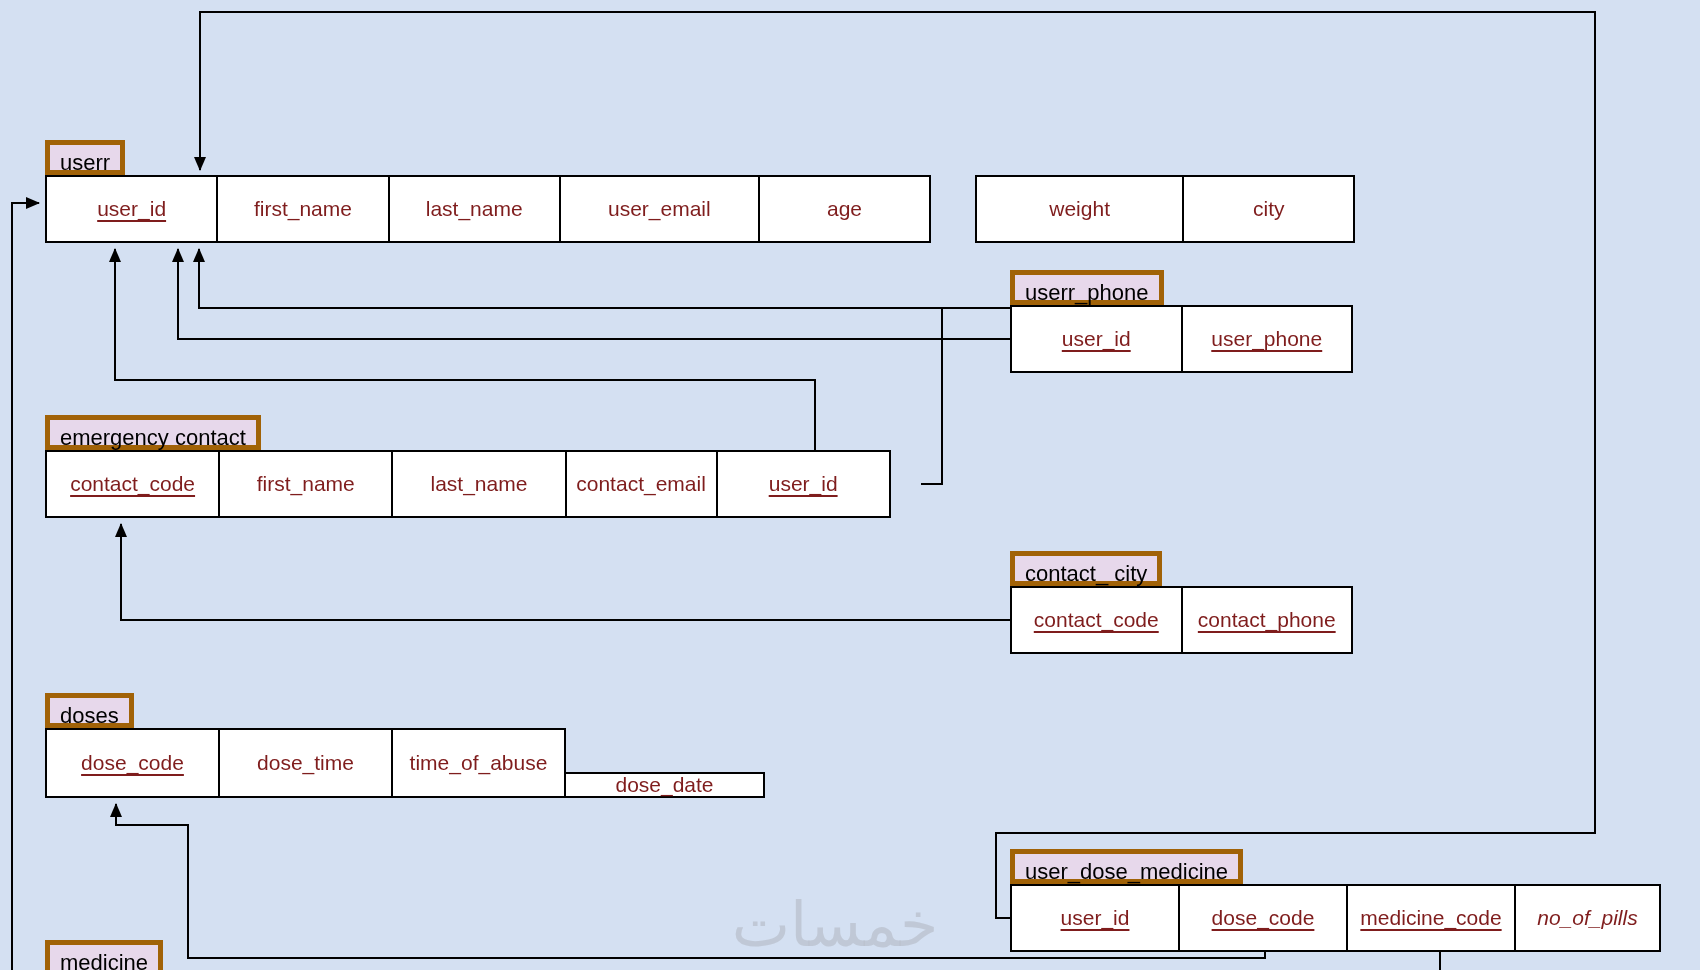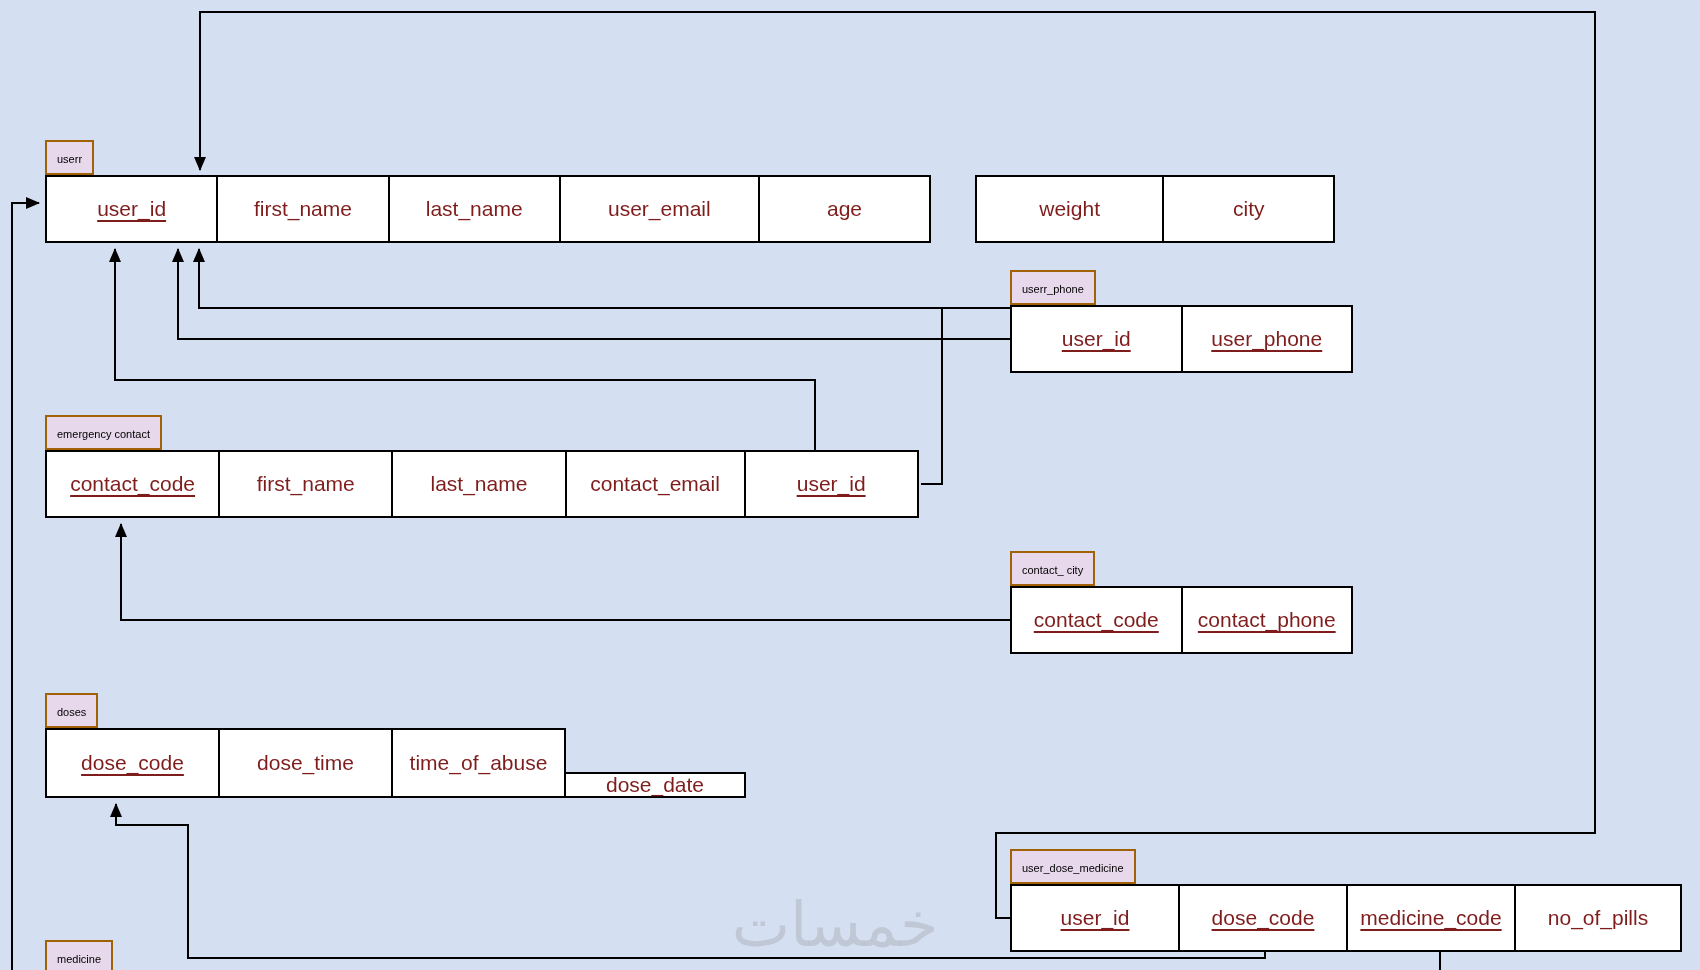--- a/index.html
+++ b/index.html
@@ -3,22 +3,22 @@
 <meta charset="utf-8">
 <style>
   html,body{margin:0;padding:0;}
   .canvas{
     position:relative;width:1700px;height:970px;overflow:hidden;
     background:#d4e0f2;font-family:"Liberation Sans",sans-serif;
   }
   .connectors{position:absolute;left:0;top:0;z-index:0;}
   .tbl-label{
     position:absolute;z-index:3;height:35px;line-height:35px;
-    background:#e7d8eb;border:2px solid #a16207;box-sizing:border-box;
-    padding:0 10px;font-size:11px;color:#000;white-space:nowrap;
+    background:#e7d8eb;border:5px solid #a16207;box-sizing:border-box;
+    padding:0 10px;font-size:22px;color:#000;white-space:nowrap;
   }
   .tbl-row{position:absolute;z-index:2;display:flex;}
   .cell{
     box-sizing:border-box;background:#ffffff;border:2px solid #000;
     margin-left:-2px;display:flex;align-items:center;justify-content:center;
     font-size:21px;color:#7f1d1d;
   }
   .cell:first-child{margin-left:0;}
   .cell span.key{text-decoration:underline;text-underline-offset:4px;text-decoration-thickness:1.5px;}
   .watermark{
@@ -69,21 +69,21 @@
         </div>
         <div class="cell" style="width: 173.286px;">
           <span>last_name</span>
         </div>
         <div class="cell" style="width: 201px;">
           <span>user_email</span>
         </div>
         <div class="cell" style="width: 173.286px;">
           <span>age</span>
         </div>
-        <div class="cell" style="width: 189px; margin-left: 44px;">
+        <div class="cell" style="width: 209px; margin-left: 44px;">
           <span>weight</span>
         </div>
         <div class="cell" style="width: 173.286px; text-align: center;">
           <span>city</span>
         </div>
       </div>
       <div class="tbl-label" style="left: 1010px; top: 270px;">userr_phone</div>
       <div class="tbl-row" style="left: 1010px; top: 305px; height: 68px;">
         <div class="cell" style="width: 172.5px;">
           <span class="key">user_id</span>
@@ -96,21 +96,21 @@
       <div class="tbl-row" style="left: 45px; top: 450px; height: 68px;">
         <div class="cell" style="width: 175.2px;">
           <span class="key">contact_code</span>
         </div>
         <div class="cell" style="width: 175.2px;">
           <span>first_name</span>
         </div>
         <div class="cell" style="width: 175.2px;">
           <span>last_name</span>
         </div>
-        <div class="cell" style="width: 181px;">
+        <div class="cell" style="width: 153px;">
           <span>contact_email</span>
         </div>
         <div class="cell" style="width: 175.2px;">
           <span class="key">user_id</span>
         </div>
       </div>
       <div class="tbl-label" style="left: 1010px; top: 551px;">contact_ city</div>
       <div class="tbl-row" style="left: 1010px; top: 586px; height: 68px;">
         <div class="cell" style="width: 172.5px;">
           <span class="key">contact_code</span>
@@ -123,36 +123,36 @@
       <div class="tbl-row" style="left: 45px; top: 728px; height: 70px;">
         <div class="cell" style="width: 175px;">
           <span class="key">dose_code</span>
         </div>
         <div class="cell" style="width: 175px;">
           <span>dose_time</span>
         </div>
         <div class="cell" style="width: 175px;">
           <span>time_of_abuse</span>
         </div>
-        <div class="cell" style="width: 182px; margin-top: 44px;">
+        <div class="cell" style="width: 201px; margin-top: 44px;">
           <span>dose_date</span>
         </div>
       </div>
       <div class="tbl-label" style="left: 1010px; top: 849px;">user_dose_medicine</div>
       <div class="tbl-row" style="left: 1010px; top: 884px; height: 68px;">
         <div class="cell" style="width: 170px;">
           <span class="key">user_id</span>
         </div>
         <div class="cell" style="width: 170px;">
           <span class="key">dose_code</span>
         </div>
         <div class="cell" style="width: 170px;">
           <span class="key">medicine_code</span>
         </div>
-        <div class="cell" style="width: 168px;">
+        <div class="cell" style="width: 147px; font-style: italic;">
           <span>no_of_pills</span>
         </div>
       </div>
       <div class="tbl-label" style="left: 45px; top: 940px;">medicine</div>
     </div>
 
   <div class="watermark">خمسات</div>
 </div>
 
 </body></html>

